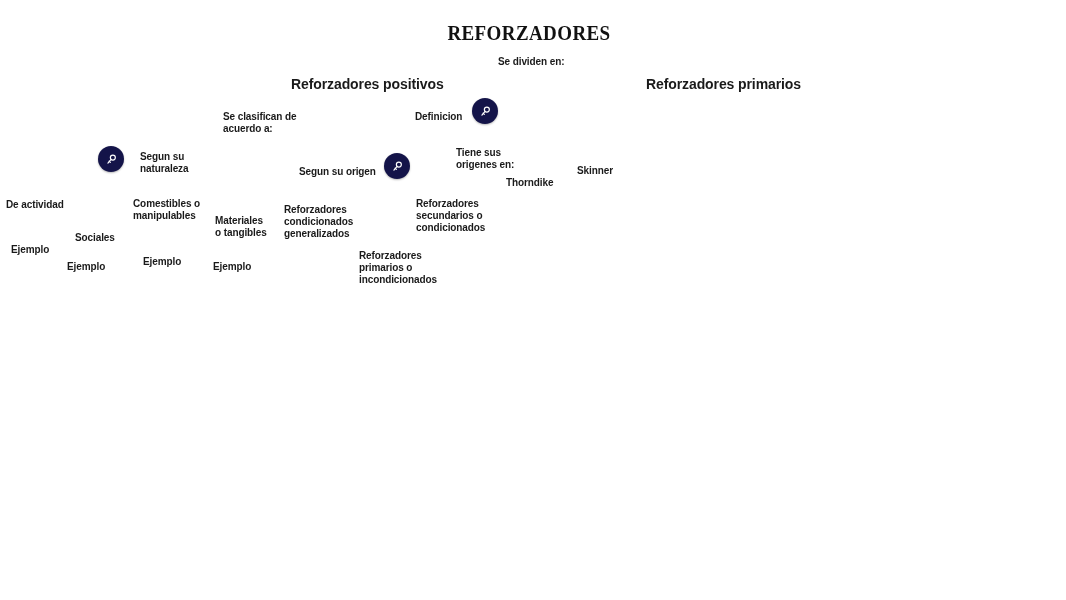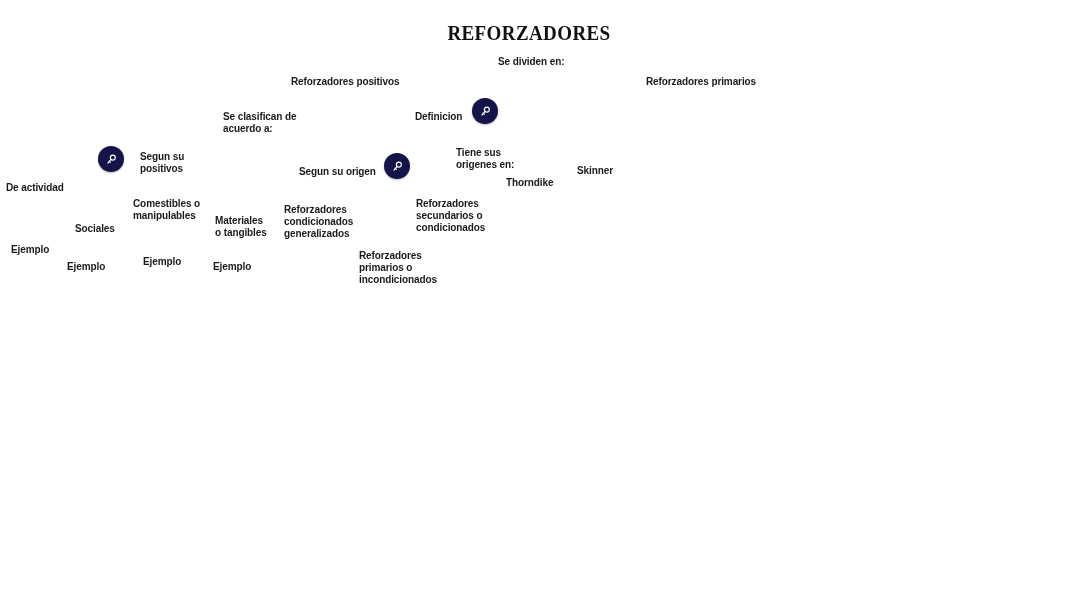--- a/index.html
+++ b/index.html
@@ -43,21 +43,21 @@
     border-radius: 50%;
     display: flex;
     align-items: center;
     justify-content: center;
     box-shadow: 0 1px 2px rgba(0,0,0,0.28);
   }
   .badge svg {
     display: block;
   }
   .sz-12 { font-size: 10px; }
-  .sz-13 { font-size: 10px; }
+  .sz-13 { font-size: 14px; }
   .sz-title { font-size: 19px; }
 </style>
 </head>
 <body>
 
 <div id="canvas">
 
   <div class="title sz-title" style="left:429px; top:22px; width:200px;">REFORZADORES</div>
 
   <div class="node sz-12" style="left:498px; top:56px;">Se dividen en:</div>
@@ -88,41 +88,41 @@
     <svg width="13" height="13" viewBox="0 0 24 24" aria-hidden="true">
       <g fill="none" stroke="#ffffff" stroke-width="2.2" stroke-linecap="round" stroke-linejoin="round">
         <circle cx="14.5" cy="8.5" r="4.6"></circle>
         <path d="M11.3 11.9 L5.4 18.6"></path>
         <path d="M7.6 15.1 L9.8 17.3"></path>
       </g>
     </svg>
   </div>
 
   <div class="node sz-12" style="left:140px; top:151px;">Segun su
-positivos</div>
+naturaleza</div>
 
   <div class="node sz-12" style="left:299px; top:166px;">Segun su origen</div>
 
   <div class="badge" style="left:384px; top:153px; width:26px; height:26px; background:#141449;">
     <svg width="13" height="13" viewBox="0 0 24 24" aria-hidden="true">
       <g fill="none" stroke="#ffffff" stroke-width="2.2" stroke-linecap="round" stroke-linejoin="round">
         <circle cx="14.5" cy="8.5" r="4.6"></circle>
         <path d="M11.3 11.9 L5.4 18.6"></path>
         <path d="M7.6 15.1 L9.8 17.3"></path>
       </g>
     </svg>
   </div>
 
   <div class="node sz-12" style="left:506px; top:177px;">Thorndike</div>
 
   <div class="node sz-12" style="left:577px; top:165px;">Skinner</div>
 
-  <div class="node sz-12" style="left:6px; top:182px;">De actividad</div>
+  <div class="node sz-12" style="left:6px; top:199px;">De actividad</div>
 
-  <div class="node sz-12" style="left:75px; top:223px;text-align:center;">Sociales</div>
+  <div class="node sz-12" style="left:75px; top:232px;text-align:center;">Sociales</div>
 
   <div class="node sz-12" style="left:133px; top:198px;">Comestibles o
 manipulables</div>
 
   <div class="node sz-12" style="left:215px; top:215px;">Materiales
 o tangibles</div>
 
   <div class="node sz-12" style="left:284px; top:204px;">Reforzadores
 condicionados
 generalizados</div>

